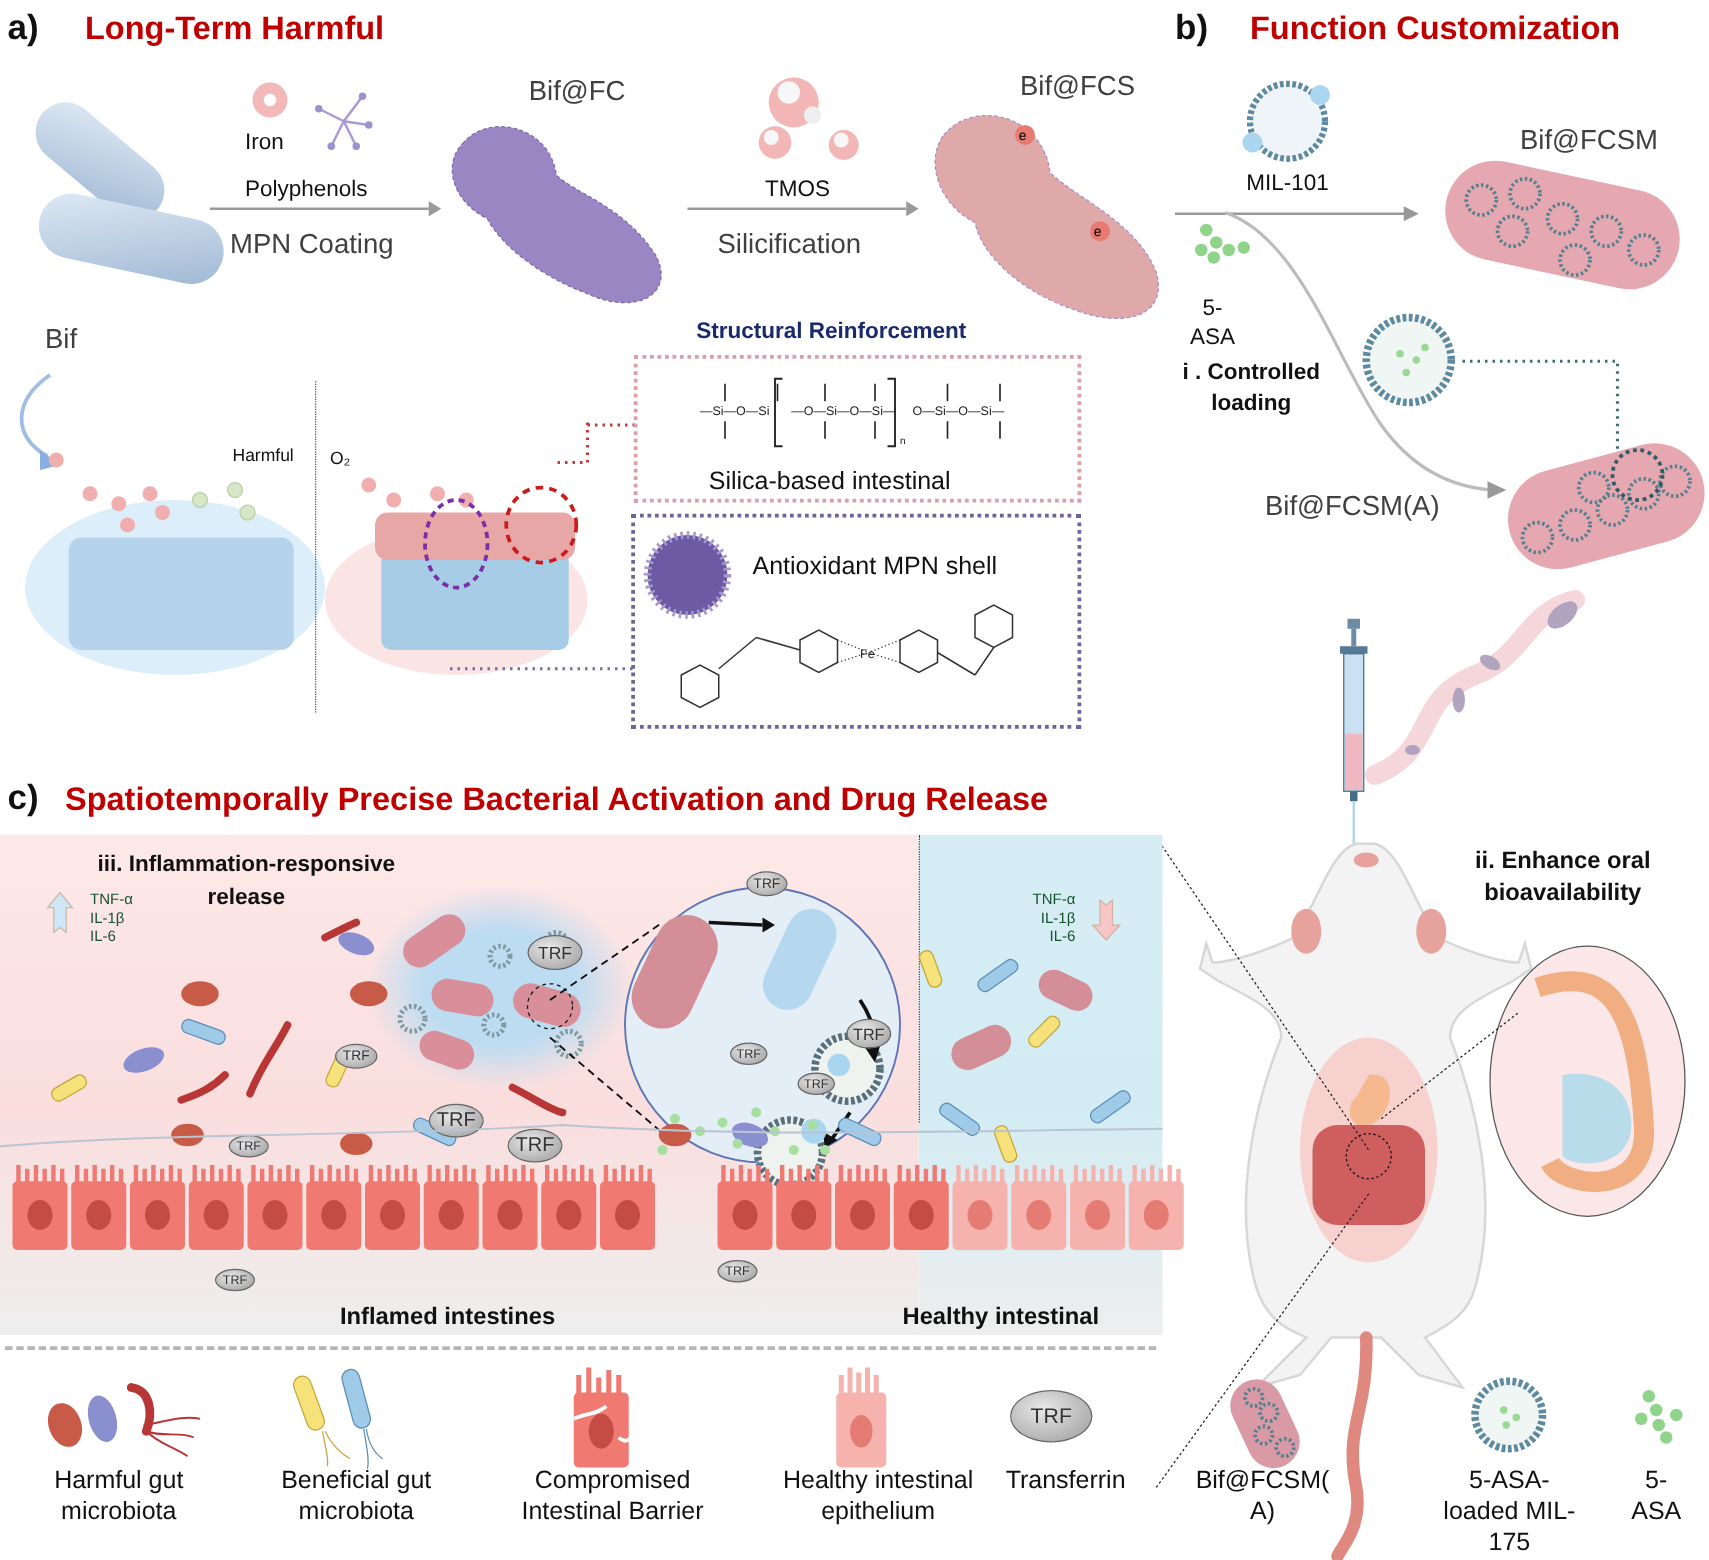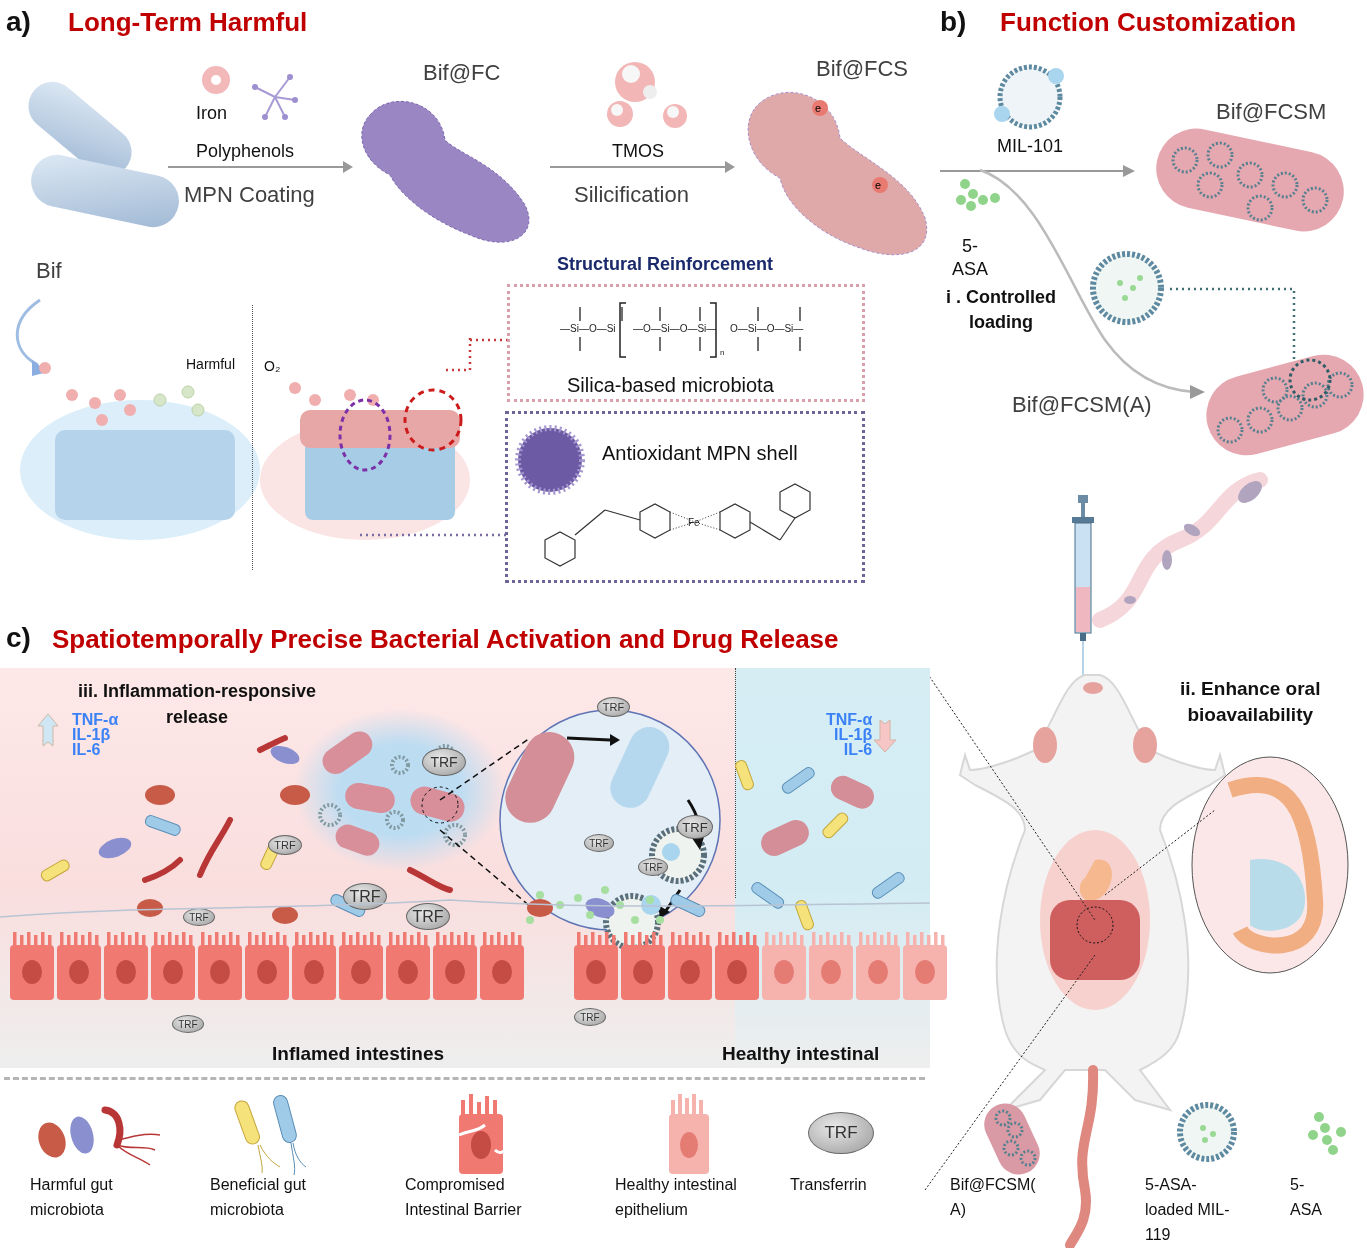--- a/index.html
+++ b/index.html
@@ -6,22 +6,22 @@
   body{width:1367px;height:1248px;background:#fff;position:relative;overflow:hidden;font-family:"Liberation Sans",sans-serif;color:#111}
   .abs{position:absolute}
   .panel-letter{font-weight:bold;font-size:28px;color:#111}
   .panel-title{font-weight:bold;font-size:26px;color:#c00000}
   .lbl{font-size:22px;color:#404040;white-space:nowrap}
   .lbl-sm{font-size:18px;color:#111;white-space:nowrap}
   .lbl-xs{font-size:14px;color:#111;white-space:nowrap}
   .bold{font-weight:bold}
   .center{text-align:center}
   svg{position:absolute;overflow:visible}
-  .cyto{font-weight:bold;font-size:16px;color:#3b82f6;line-height:15px}
-  .legend-lbl{font-size:16px;color:#111;line-height:25px}
+  .cyto{font-weight:normal;font-size:12px;color:#14532d;line-height:15px}
+  .legend-lbl{font-size:20px;color:#111;text-align:center;line-height:25px}
   .trf{position:absolute;border-radius:50%;background:radial-gradient(ellipse at 40% 35%,#e8e8e8,#9a9a9a);border:1.5px solid #666;font-size:13px;color:#333;display:flex;align-items:center;justify-content:center}
 </style>
 </head>
 <body>
 
 <div class="abs panel-letter" style="left:6px;top:6px">a)</div>
 <div class="abs panel-title" style="left:68px;top:7px">Long-Term Harmful</div>
 
 <svg style="left:15px;top:85px" width="170" height="170">
   <defs>
@@ -157,21 +157,21 @@
       <line x1="100" y1="12" x2="100" y2="26"></line>
       <line x1="100" y1="42" x2="100" y2="56"></line>
       <line x1="140" y1="12" x2="140" y2="26"></line>
       <line x1="140" y1="42" x2="140" y2="56"></line>
       <line x1="198" y1="12" x2="198" y2="26"></line>
       <line x1="198" y1="42" x2="198" y2="56"></line>
       <line x1="240" y1="12" x2="240" y2="26"></line>
       <line x1="240" y1="42" x2="240" y2="56"></line>
     </g>
 </svg>
-<div class="abs lbl-sm" style="left:567px;top:374px;font-size:20px">Silica-based microbiota</div>
+<div class="abs lbl-sm" style="left:567px;top:374px;font-size:20px">Silica-based intestinal</div>
 
 <div class="abs" style="left:505px;top:411px;width:360px;height:172px;border:3px dotted #6e6496"></div>
 <svg style="left:515px;top:425px" width="70" height="70">
     <circle cx="35" cy="35" r="32" fill="#6c5aa5"></circle>
     <circle cx="35" cy="35" r="32" fill="none" stroke="#a597d0" stroke-width="6" stroke-dasharray="2 3"></circle>
   </svg>
 <div class="abs lbl-sm" style="left:602px;top:442px;font-size:20px">Antioxidant MPN shell</div>
 <svg style="left:525px;top:480px" width="320" height="100">
   <g fill="none" stroke="#333" stroke-width="1.2">
     <polygon points="20,60 35,52 50,60 50,78 35,86 20,78"></polygon>
@@ -718,15 +718,15 @@
 microbiota</div>
 <div class="abs legend-lbl" style="left:405px;top:1172px;width:170px;white-space:pre">Compromised
 Intestinal Barrier</div>
 <div class="abs legend-lbl" style="left:615px;top:1172px;width:175px;white-space:pre">Healthy intestinal
 epithelium</div>
 <div class="abs legend-lbl" style="left:790px;top:1172px;width:125px;white-space:pre">Transferrin</div>
 <div class="abs legend-lbl" style="left:950px;top:1172px;width:120px;white-space:pre">Bif@FCSM(
 A)</div>
 <div class="abs legend-lbl" style="left:1145px;top:1172px;width:125px;white-space:pre">5-ASA-
 loaded MIL-
-119</div>
+175</div>
 <div class="abs legend-lbl" style="left:1290px;top:1172px;width:70px;white-space:pre">5-
 ASA</div>
 
 </body></html>

